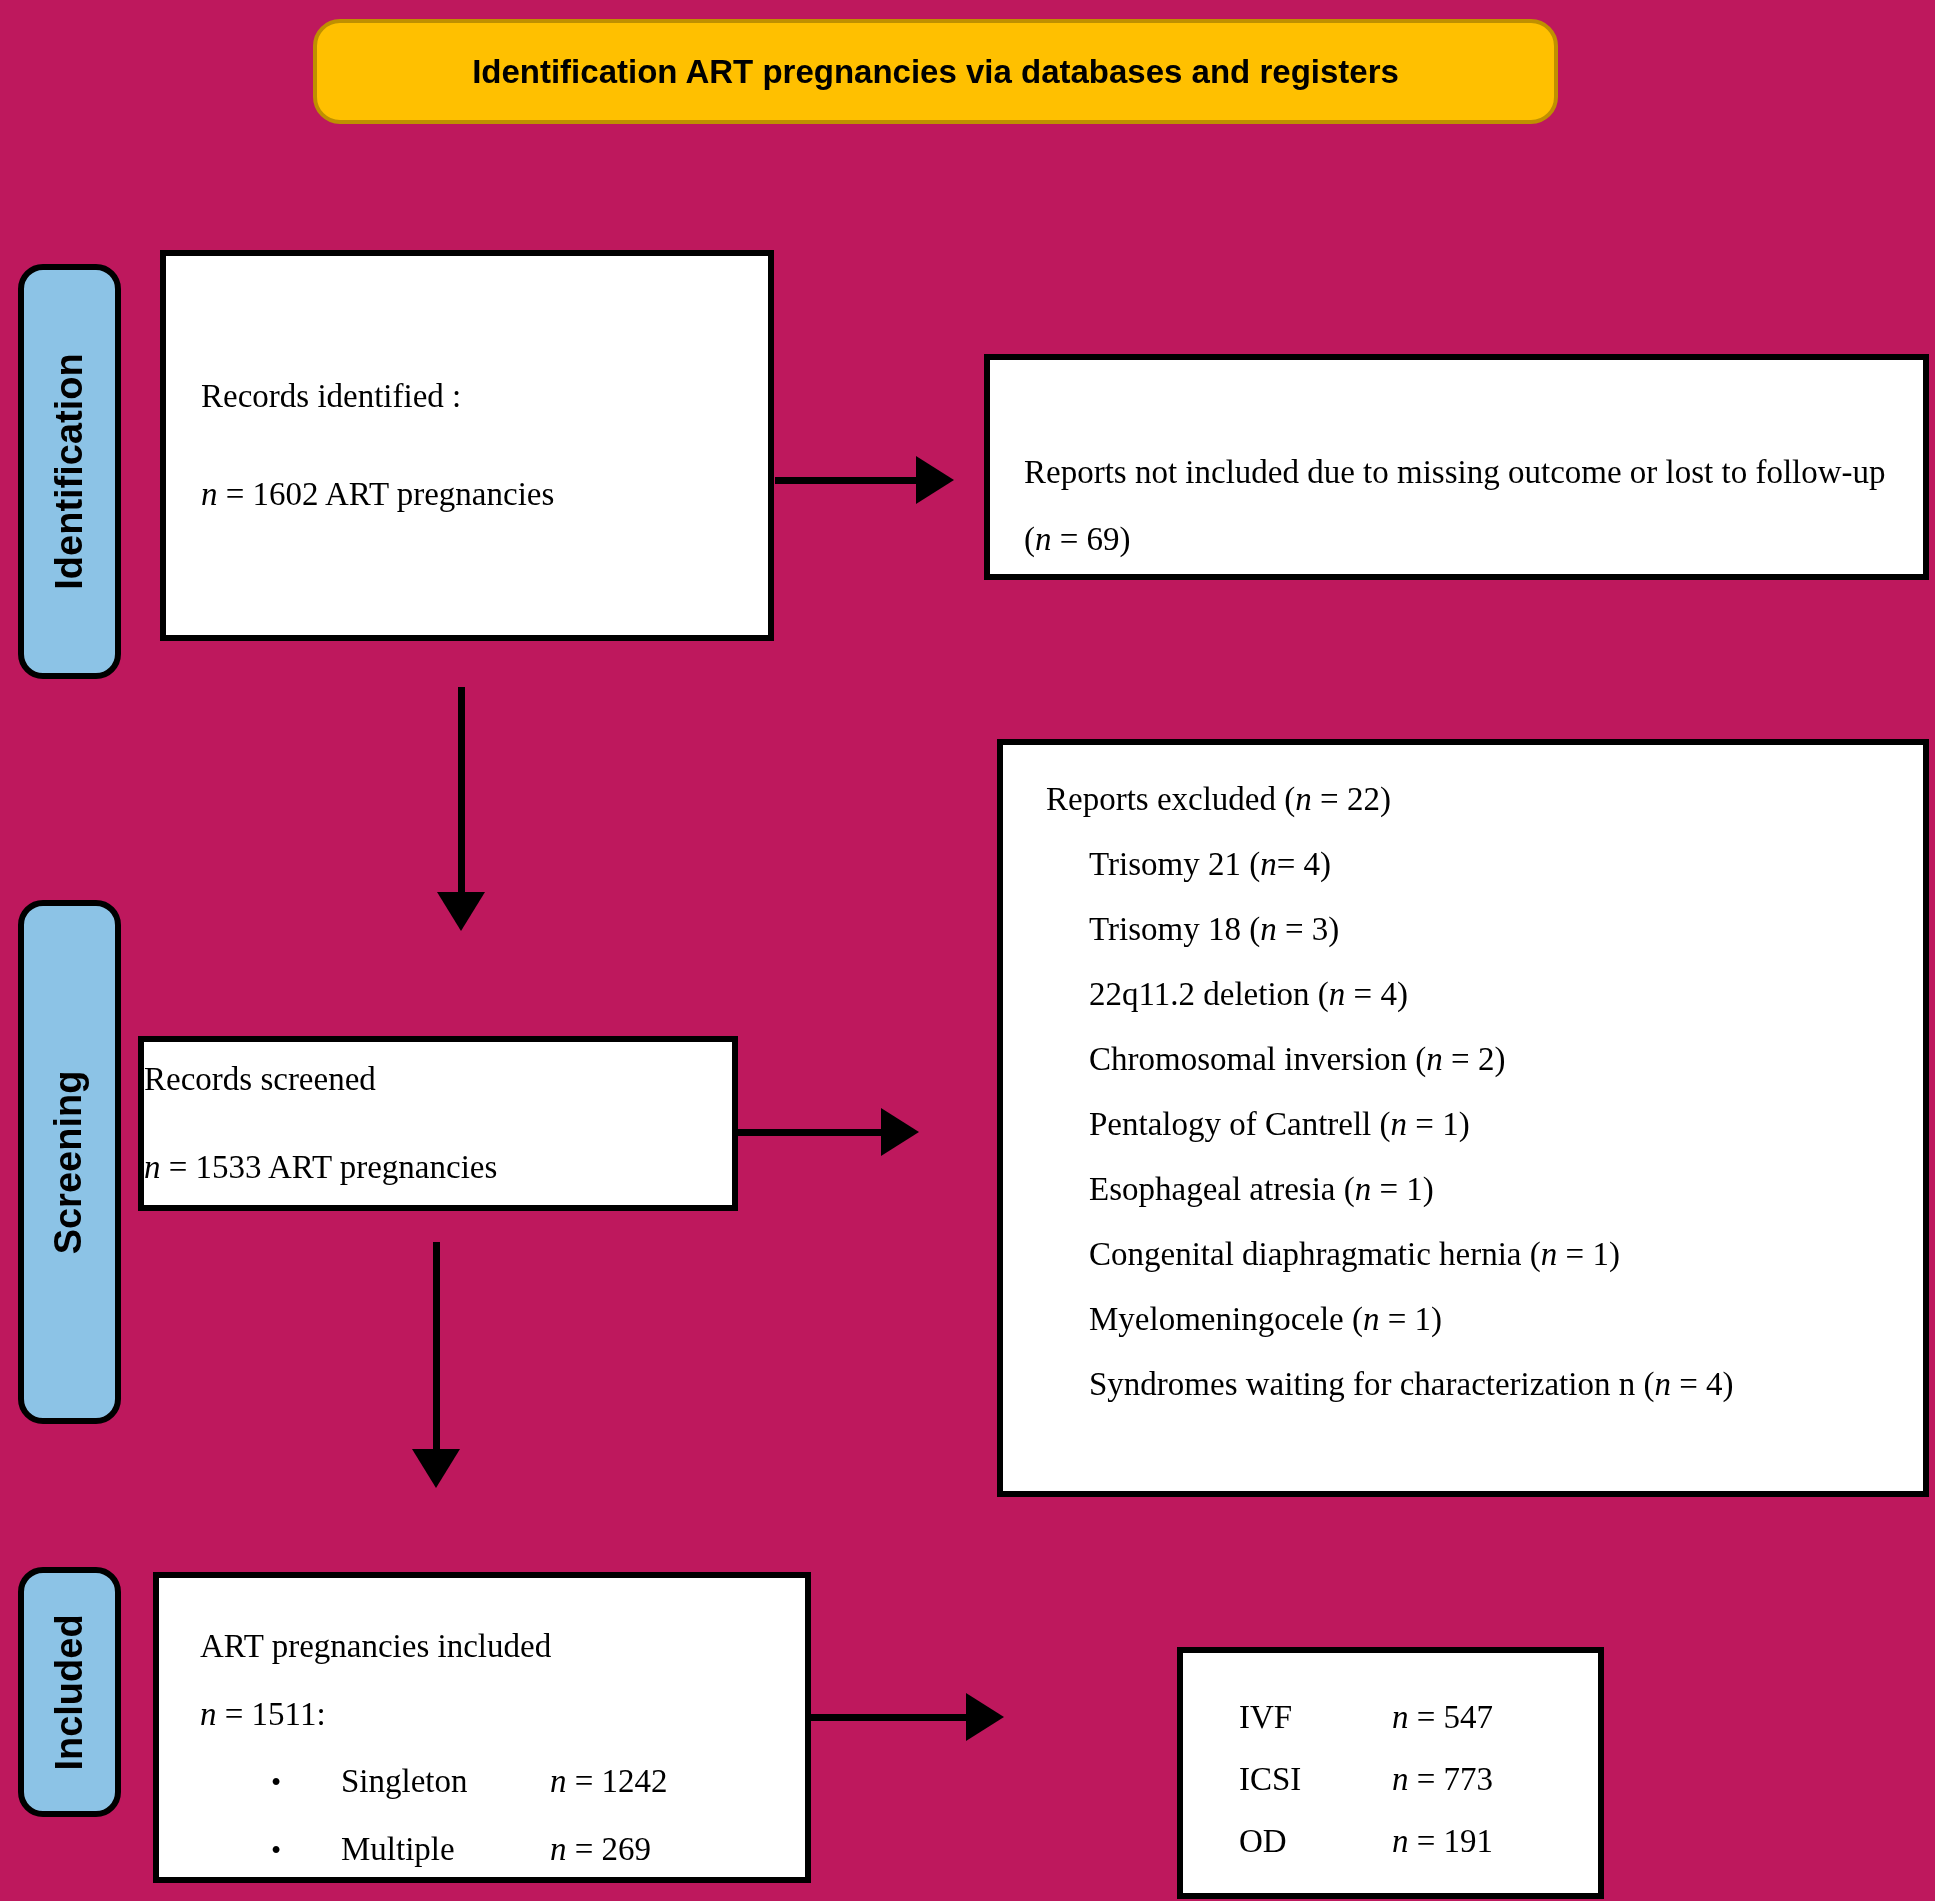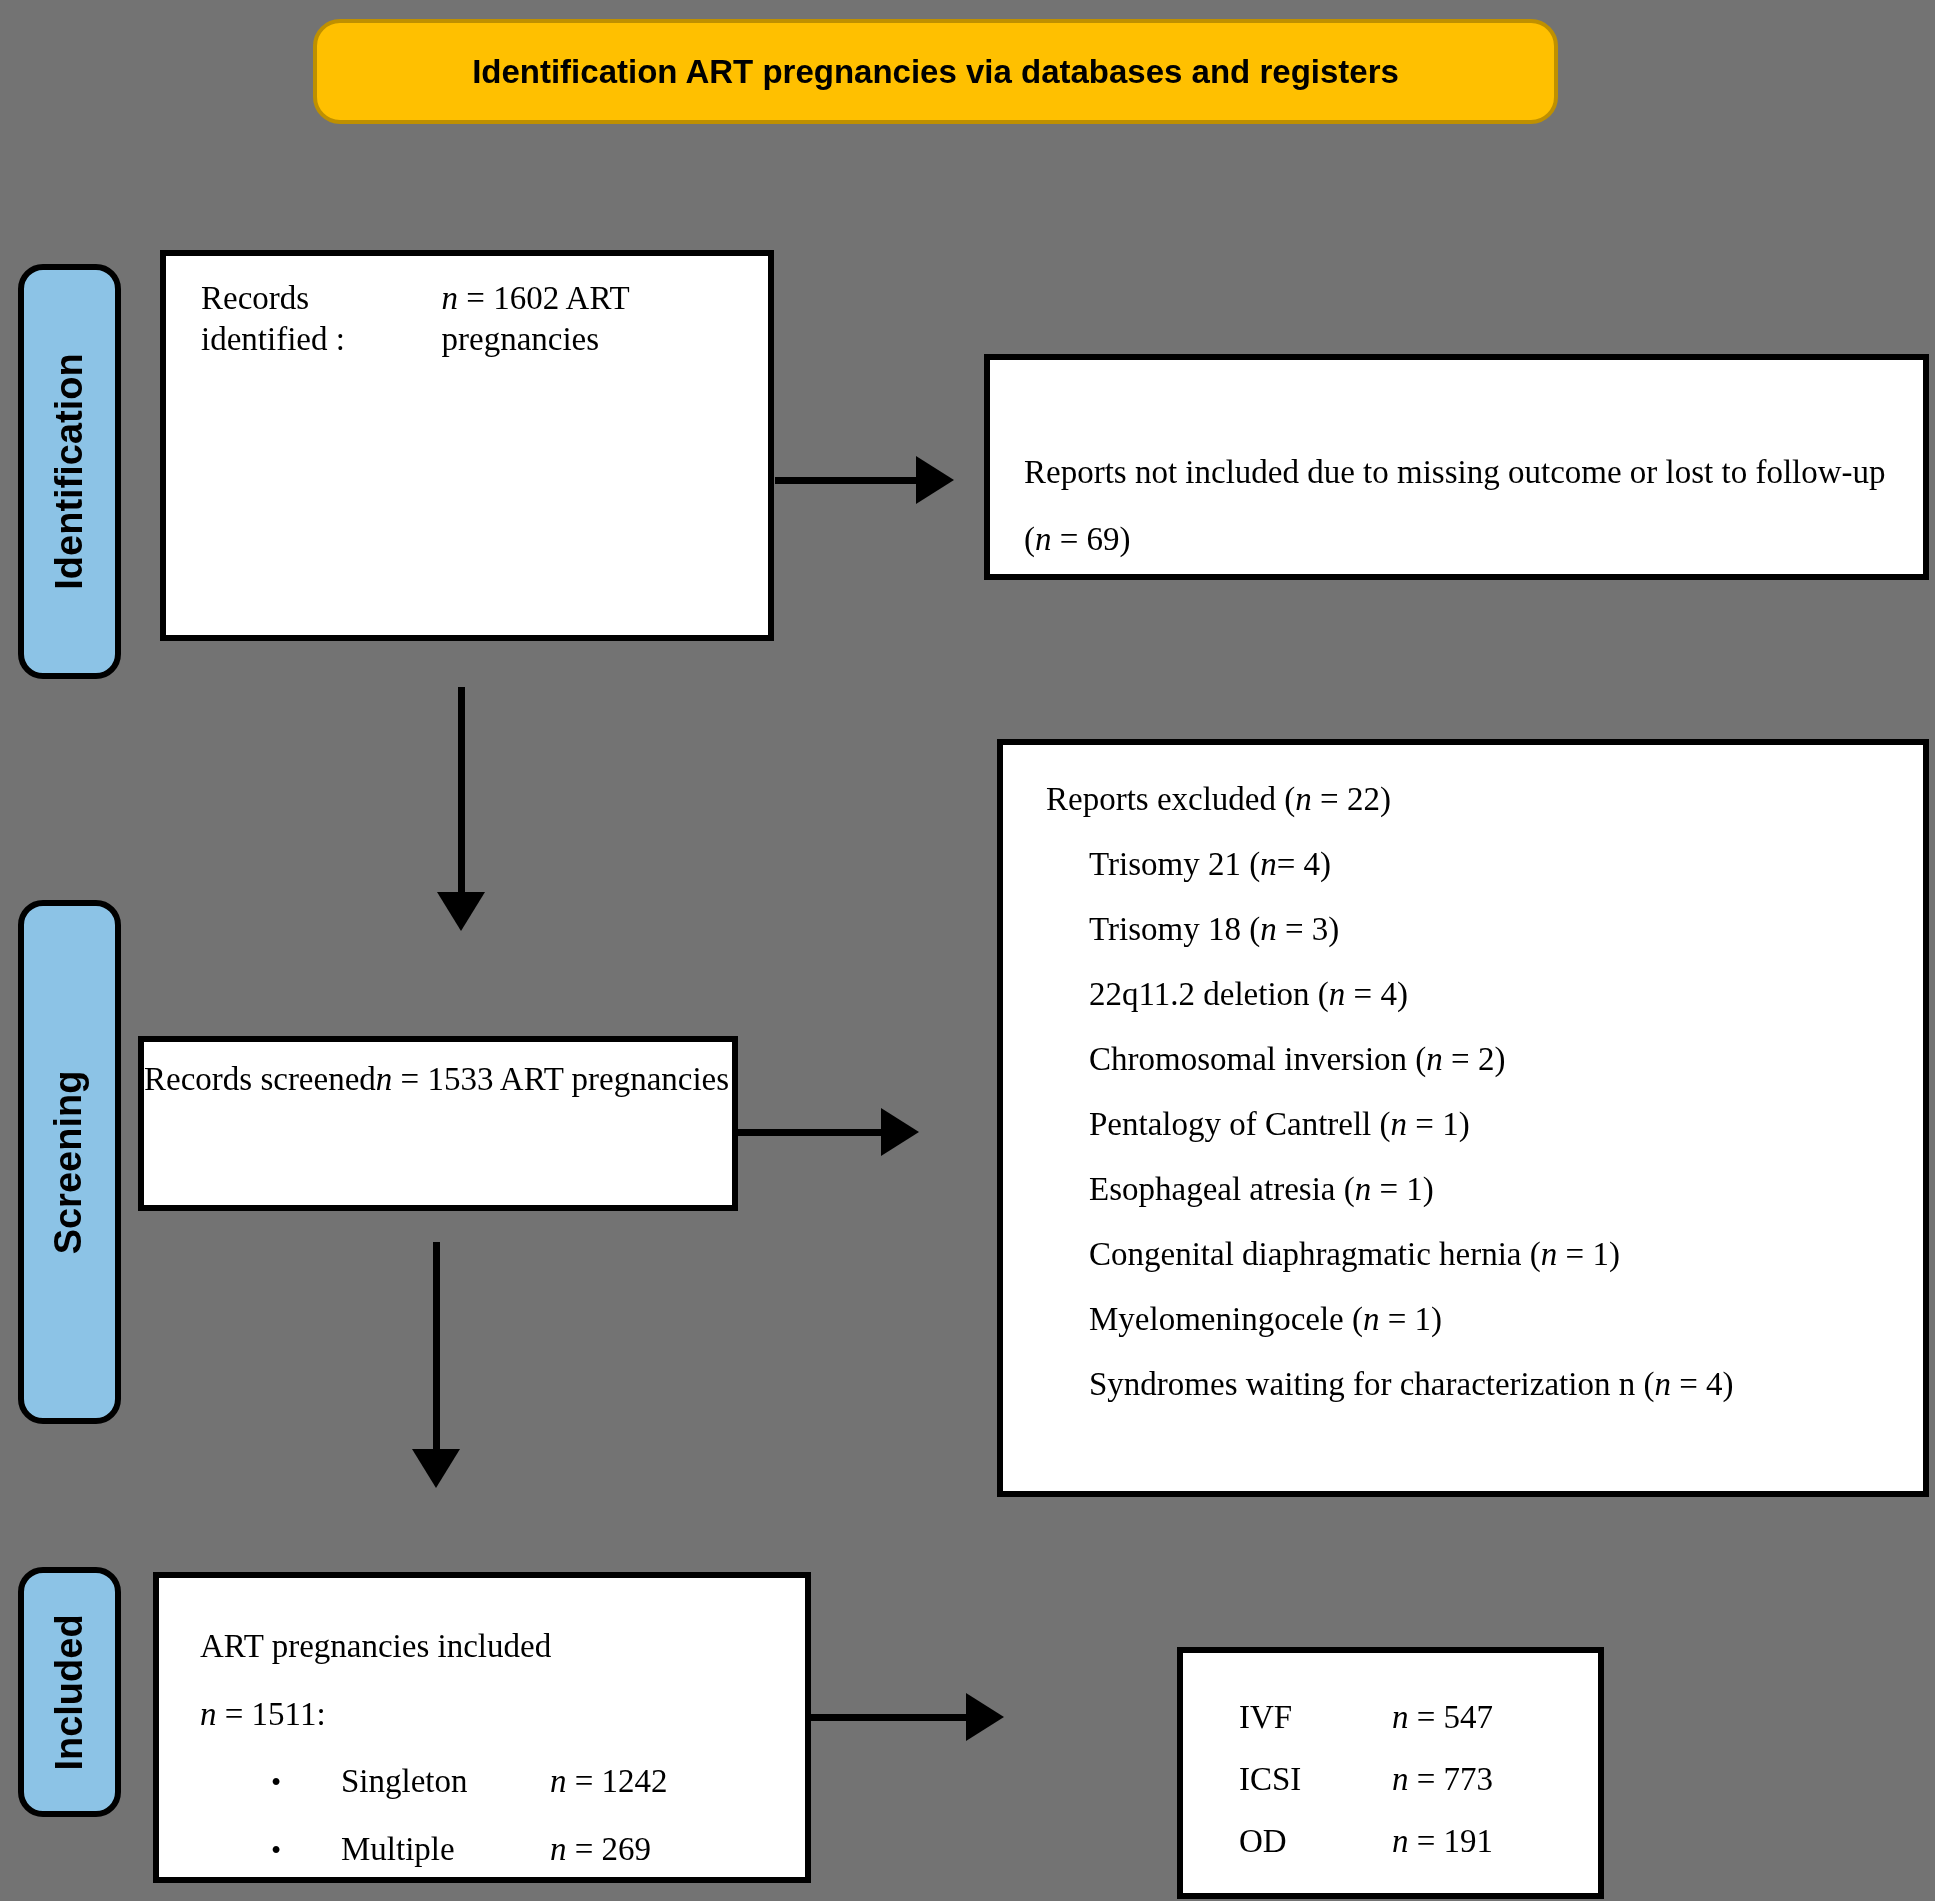--- a/index.html
+++ b/index.html
@@ -1,16 +1,16 @@
 <!DOCTYPE html>
 <html style="--banner-fill: #FFC000; --banner-border: #BF9000; --stage-fill: #8CC3E6; --line: #000000;font-size:7.8px"><head>
 <meta charset="utf-8">
 <style>
   html,body{margin:0;padding:0;background:#ffffff;}
-  #canvas{position:relative;width:1936px;height:1902px;background:#737373;
+  #canvas{position:relative;width:1936px;height:1902px;background:#be185d;
           font-family:"Liberation Serif",serif;color:#000;overflow:hidden;}
 
   
   .banner{position:absolute;left:313px;top:19.4px;width:1245px;height:105px;
           background:var(--banner-fill,#FFC000);
           border:4.9px solid var(--banner-border,#BF9000);
           border-radius:27px;box-sizing:border-box;
           display:flex;align-items:center;justify-content:center;
           font-family:"Liberation Sans",sans-serif;font-weight:bold;font-size:33px;}
 
@@ -20,21 +20,21 @@
          border:6.8px solid #000;border-radius:25px;box-sizing:border-box;
          display:flex;align-items:center;justify-content:center;}
   .stage .rot{transform:rotate(-90deg);white-space:nowrap;
          font-family:"Liberation Sans",sans-serif;font-weight:bold;font-size:38px;}
 
   
   .box{position:absolute;background:#fff;border:6.3px solid #000;box-sizing:border-box;
        font-size:33px;line-height:1.25;}
   .nv{font-style:italic;}
 
-  .box.center-col{display:flex;flex-direction:row;justify-content:flex-start;}
+  .box.center-col{display:flex;flex-direction:column;justify-content:center;gap:12px;}
   .box.center-col p{margin:22px 0 22px 0;}
 
   #box-identified{left:160px;top:250px;width:614px;height:391px;padding-left:35px;}
   #box-notincluded{left:984px;top:354px;width:945px;height:226px;
                    display:flex;align-items:flex-end;}
   #box-notincluded p{margin:0;padding:0 29px 0 34px;line-height:2.05;}
   #box-excluded{left:997px;top:739px;width:932px;height:758px;padding-top:22px;}
   #box-excluded .xhead{margin:0 0 0 43px;height:65px;line-height:65px;}
   #box-excluded ul{margin:0;padding:0;list-style:none;}
   #box-excluded li{margin-left:86px;height:65px;line-height:65px;}

